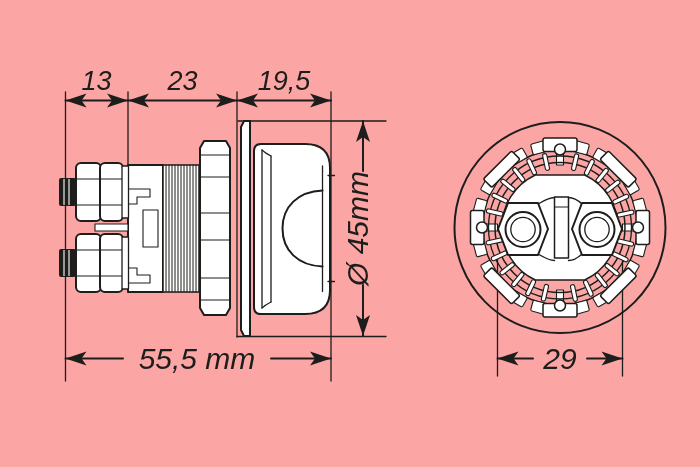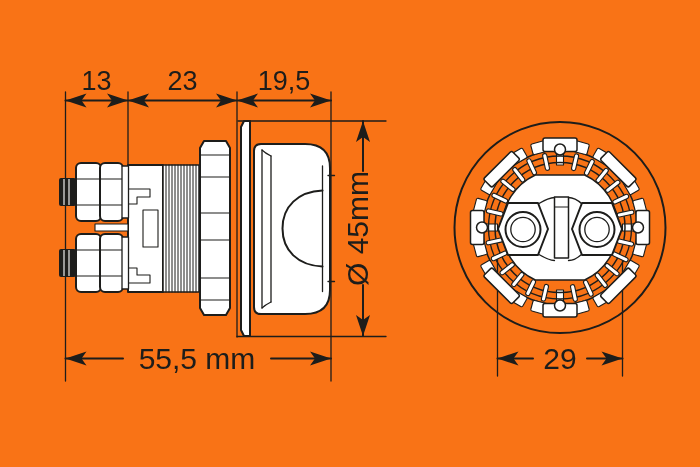--- a/index.html
+++ b/index.html
@@ -1,17 +1,17 @@
 <!DOCTYPE html>
 <html><head>
 <meta charset="utf-8">
 <style>
   html,body{margin:0;padding:0;background:#fff;}
-  .canvas{position:relative;width:700px;height:467px;background:#f97316;overflow:hidden;
-          font-family:"Liberation Sans", sans-serif;}
+  .canvas{position:relative;width:700px;height:467px;background:#fca5a5;overflow:hidden;
+          font-family:"Liberation Sans", sans-serif;font-style:italic;}
   svg{display:block;}
   .ln{stroke:#1d1d1b;fill:none;stroke-linecap:round;stroke-linejoin:round;}
   .s2{stroke-width:2;}
   .s15{stroke-width:1.5;}
   .s13{stroke-width:1.3;}
   .s12{stroke-width:1.1;}
   .s1{stroke-width:1;}
   .wf{fill:#ffffff;}
   .bf{fill:#1d1d1b;stroke:none;}
   .wl{stroke:#ffffff;stroke-width:1.1;fill:none;}

